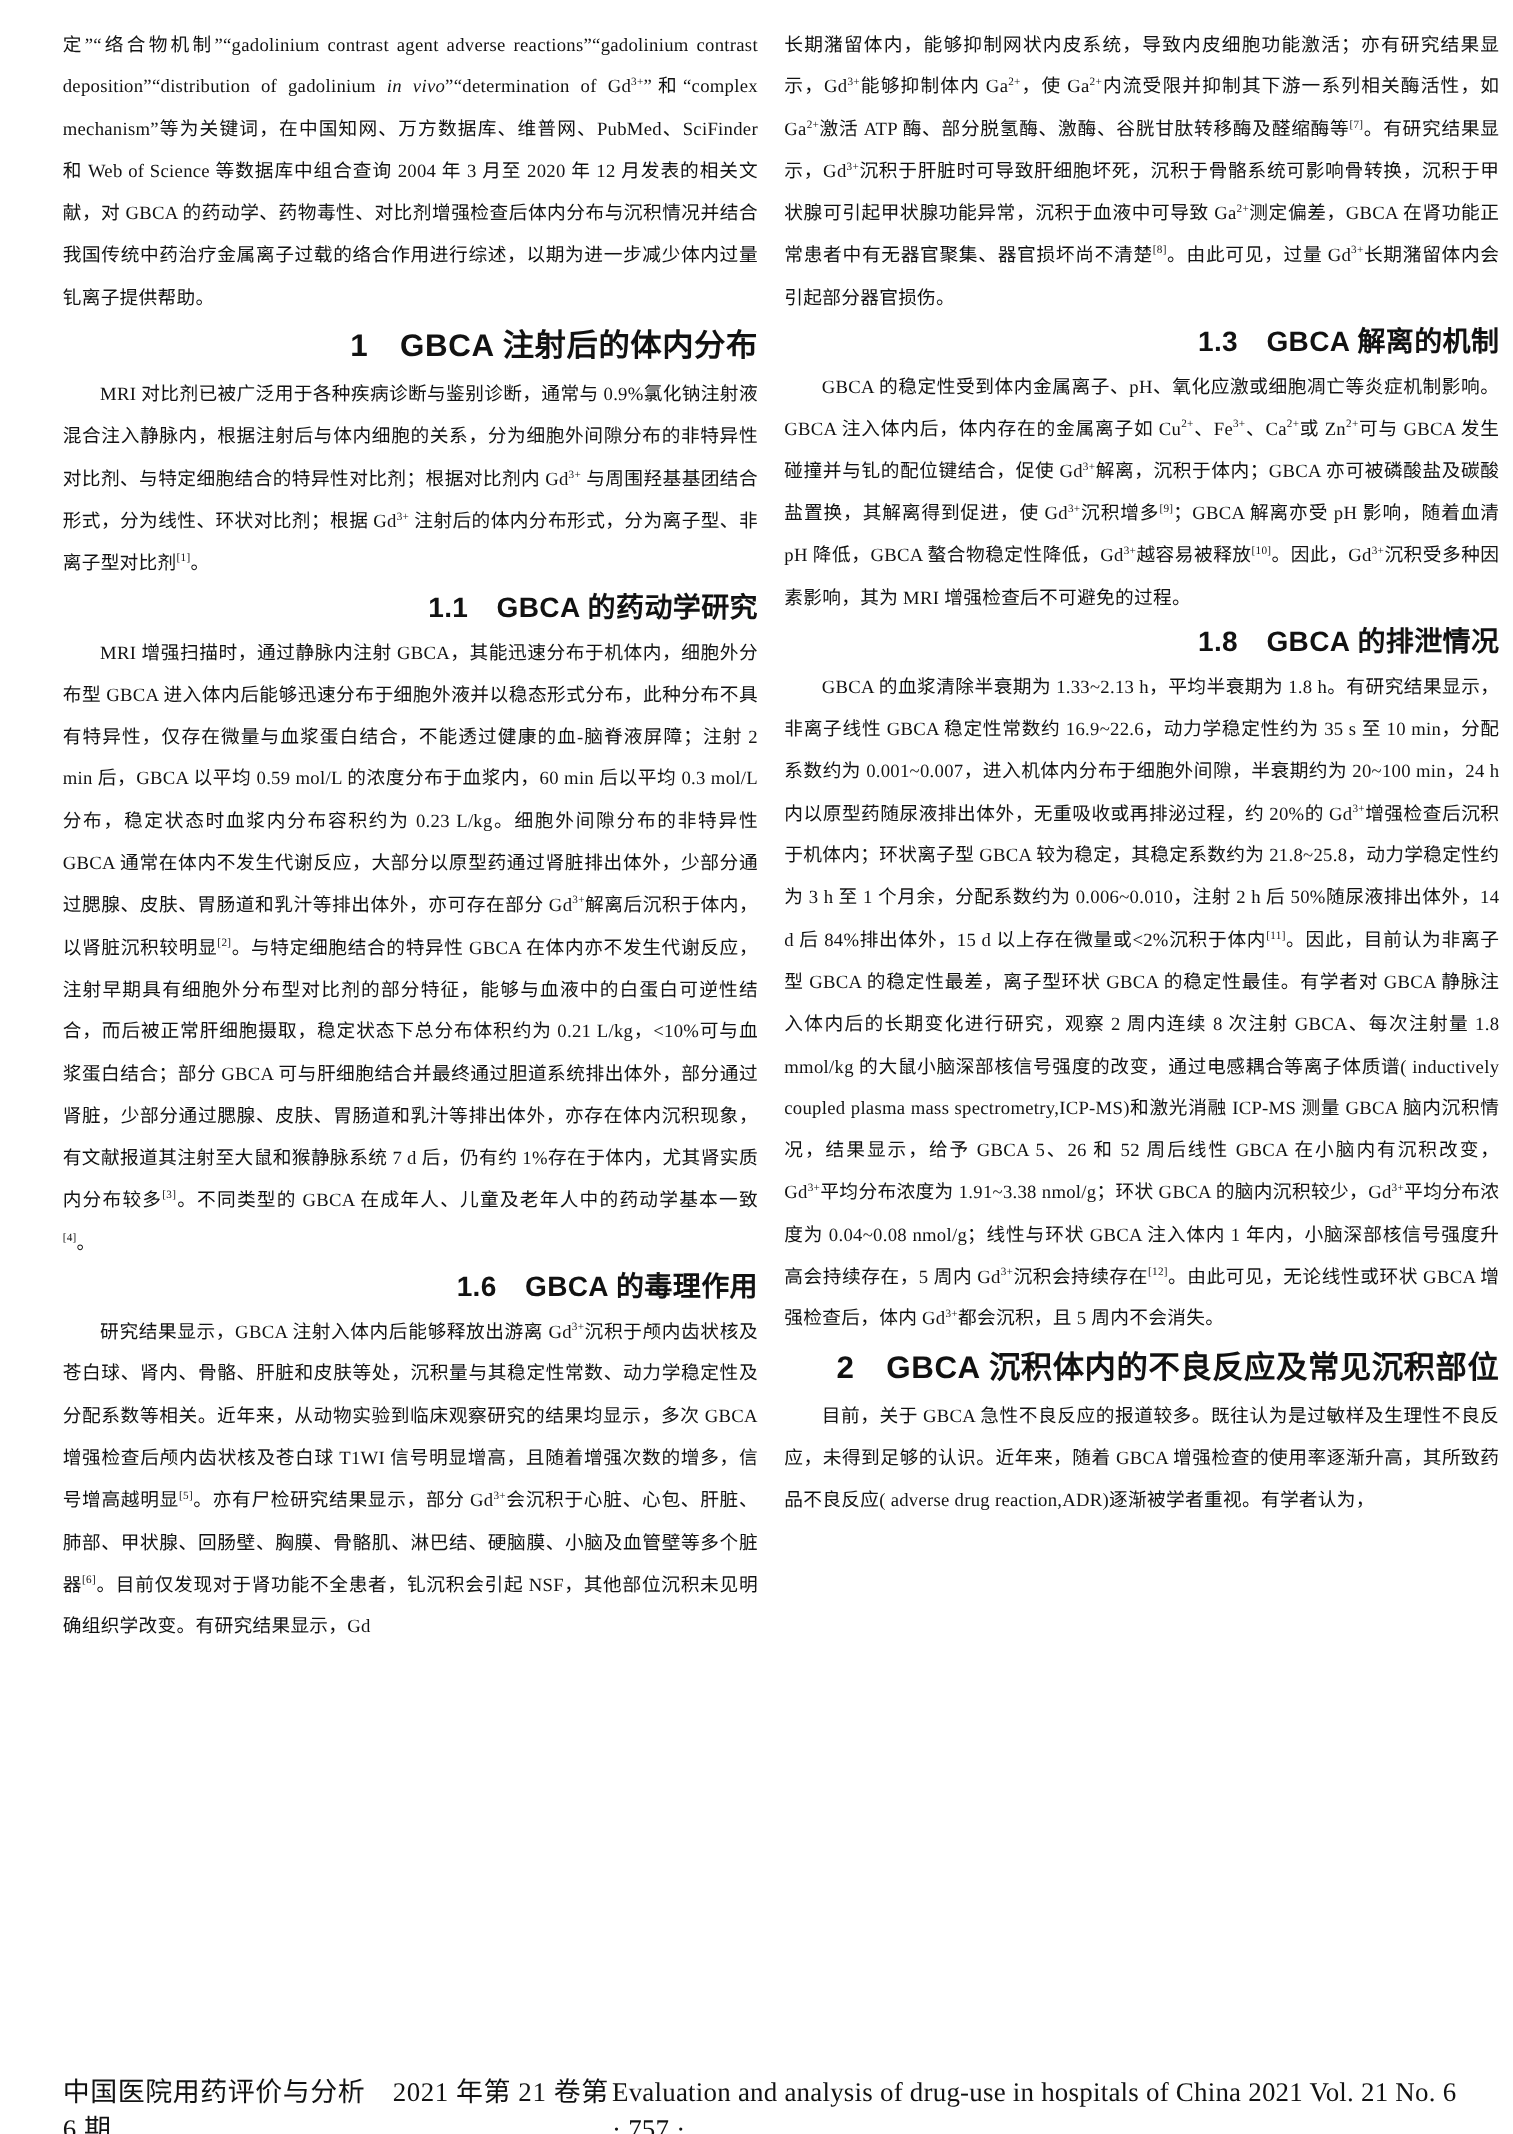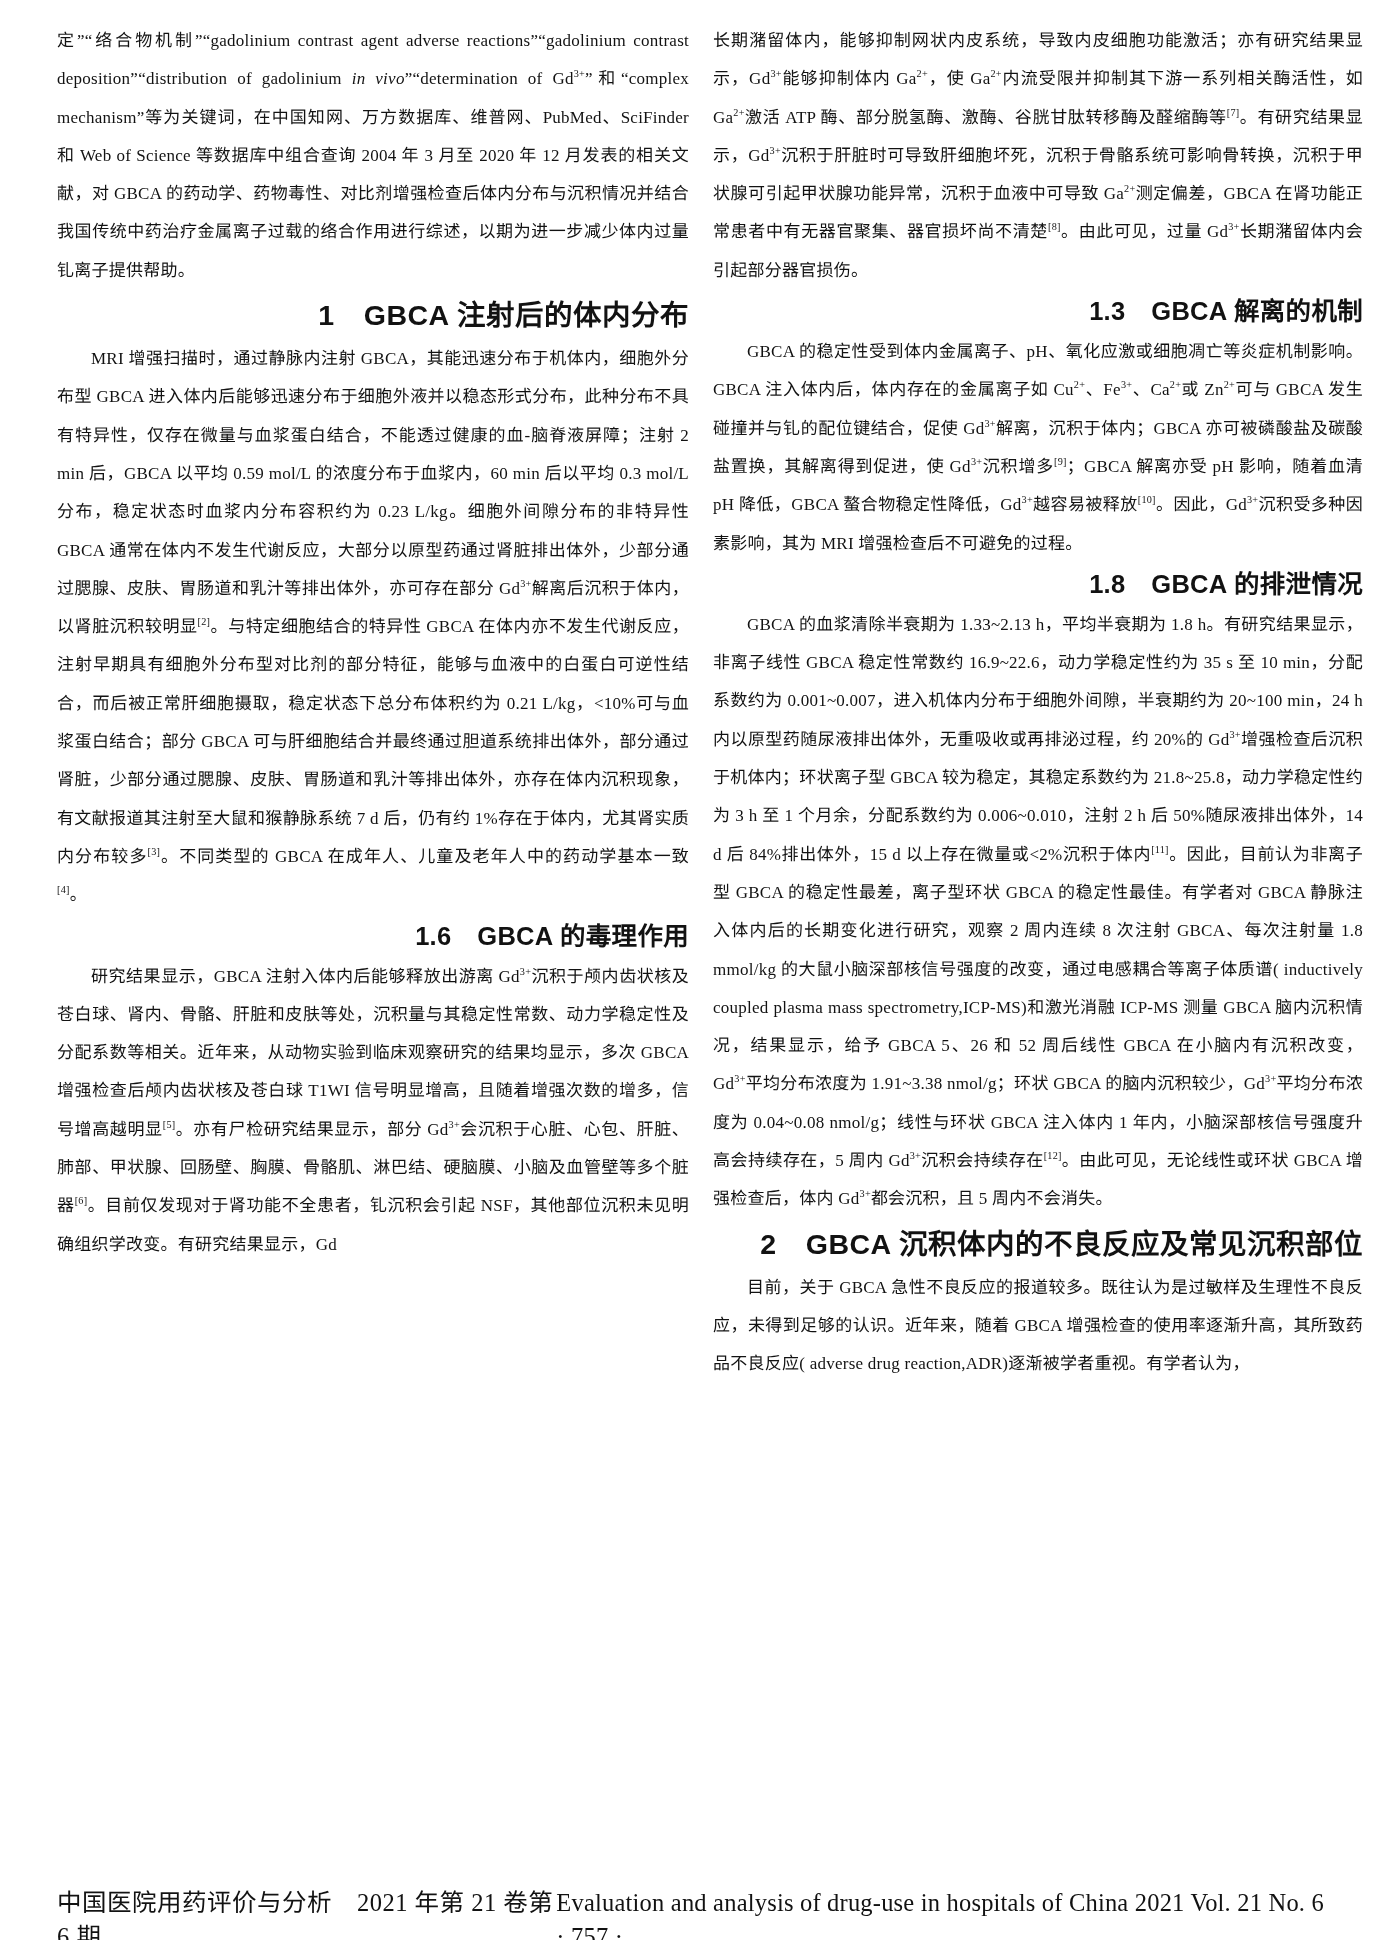--- a/index.html
+++ b/index.html
@@ -60,20 +60,22 @@
   .footer .cn{letter-spacing:0.5px;}
   .footer .en{letter-spacing:0.2px;}
 </style>
 </head>
 <body>
 
 <div class="page">
   <div class="column left">
       <div class="block paragraph">定”“络合物机制”“gadolinium contrast agent adverse reactions”“gadolinium contrast deposition”“distribution of gadolinium <i>in</i> <i>vivo</i>”“determination of Gd<sup>3+</sup>”和“complex mechanism”等为关键词，在中国知网、万方数据库、维普网、PubMed、SciFinder 和 Web of Science 等数据库中组合查询 2004 年 3 月至 2020 年 12 月发表的相关文献，对 GBCA 的药动学、药物毒性、对比剂增强检查后体内分布与沉积情况并结合我国传统中药治疗金属离子过载的络合作用进行综述，以期为进一步减少体内过量钆离子提供帮助。</div>
       <div class="block heading1">1　GBCA 注射后的体内分布</div>
+      <div class="block paragraph indent">MRI 对比剂已被广泛用于各种疾病诊断与鉴别诊断，通常与 0.9%氯化钠注射液混合注入静脉内，根据注射后与体内细胞的关系，分为细胞外间隙分布的非特异性对比剂、与特定细胞结合的特异性对比剂；根据对比剂内 Gd<sup>3+</sup> 与周围羟基基团结合形式，分为线性、环状对比剂；根据 Gd<sup>3+</sup> 注射后的体内分布形式，分为离子型、非离子型对比剂<sup>[1]</sup>。</div>
+      <div class="block heading2">1.1　GBCA 的药动学研究</div>
       <div class="block paragraph indent">MRI 增强扫描时，通过静脉内注射 GBCA，其能迅速分布于机体内，细胞外分布型 GBCA 进入体内后能够迅速分布于细胞外液并以稳态形式分布，此种分布不具有特异性，仅存在微量与血浆蛋白结合，不能透过健康的血-脑脊液屏障；注射 2 min 后，GBCA 以平均 0.59 mol/L 的浓度分布于血浆内，60 min 后以平均 0.3 mol/L 分布，稳定状态时血浆内分布容积约为 0.23 L/kg。细胞外间隙分布的非特异性 GBCA 通常在体内不发生代谢反应，大部分以原型药通过肾脏排出体外，少部分通过腮腺、皮肤、胃肠道和乳汁等排出体外，亦可存在部分 Gd<sup>3+</sup>解离后沉积于体内，以肾脏沉积较明显<sup>[2]</sup>。与特定细胞结合的特异性 GBCA 在体内亦不发生代谢反应，注射早期具有细胞外分布型对比剂的部分特征，能够与血液中的白蛋白可逆性结合，而后被正常肝细胞摄取，稳定状态下总分布体积约为 0.21 L/kg，&lt;10%可与血浆蛋白结合；部分 GBCA 可与肝细胞结合并最终通过胆道系统排出体外，部分通过肾脏，少部分通过腮腺、皮肤、胃肠道和乳汁等排出体外，亦存在体内沉积现象，有文献报道其注射至大鼠和猴静脉系统 7 d 后，仍有约 1%存在于体内，尤其肾实质内分布较多<sup>[3]</sup>。不同类型的 GBCA 在成年人、儿童及老年人中的药动学基本一致<sup>[4]</sup>。</div>
       <div class="block heading2">1.6　GBCA 的毒理作用</div>
       <div class="block paragraph indent">研究结果显示，GBCA 注射入体内后能够释放出游离 Gd<sup>3+</sup>沉积于颅内齿状核及苍白球、肾内、骨骼、肝脏和皮肤等处，沉积量与其稳定性常数、动力学稳定性及分配系数等相关。近年来，从动物实验到临床观察研究的结果均显示，多次 GBCA 增强检查后颅内齿状核及苍白球 T1WI 信号明显增高，且随着增强次数的增多，信号增高越明显<sup>[5]</sup>。亦有尸检研究结果显示，部分 Gd<sup>3+</sup>会沉积于心脏、心包、肝脏、肺部、甲状腺、回肠壁、胸膜、骨骼肌、淋巴结、硬脑膜、小脑及血管壁等多个脏器<sup>[6]</sup>。目前仅发现对于肾功能不全患者，钆沉积会引起 NSF，其他部位沉积未见明确组织学改变。有研究结果显示，Gd</div>
     </div>
   <div class="column right">
       <div class="block paragraph">长期潴留体内，能够抑制网状内皮系统，导致内皮细胞功能激活；亦有研究结果显示，Gd<sup>3+</sup>能够抑制体内 Ga<sup>2+</sup>，使 Ga<sup>2+</sup>内流受限并抑制其下游一系列相关酶活性，如 Ga<sup>2+</sup>激活 ATP 酶、部分脱氢酶、激酶、谷胱甘肽转移酶及醛缩酶等<sup>[7]</sup>。有研究结果显示，Gd<sup>3+</sup>沉积于肝脏时可导致肝细胞坏死，沉积于骨骼系统可影响骨转换，沉积于甲状腺可引起甲状腺功能异常，沉积于血液中可导致 Ga<sup>2+</sup>测定偏差，GBCA 在肾功能正常患者中有无器官聚集、器官损坏尚不清楚<sup>[8]</sup>。由此可见，过量 Gd<sup>3+</sup>长期潴留体内会引起部分器官损伤。</div>
       <div class="block heading2">1.3　GBCA 解离的机制</div>
       <div class="block paragraph indent">GBCA 的稳定性受到体内金属离子、pH、氧化应激或细胞凋亡等炎症机制影响。GBCA 注入体内后，体内存在的金属离子如 Cu<sup>2+</sup>、Fe<sup>3+</sup>、Ca<sup>2+</sup>或 Zn<sup>2+</sup>可与 GBCA 发生碰撞并与钆的配位键结合，促使 Gd<sup>3+</sup>解离，沉积于体内；GBCA 亦可被磷酸盐及碳酸盐置换，其解离得到促进，使 Gd<sup>3+</sup>沉积增多<sup>[9]</sup>；GBCA 解离亦受 pH 影响，随着血清 pH 降低，GBCA 螯合物稳定性降低，Gd<sup>3+</sup>越容易被释放<sup>[10]</sup>。因此，Gd<sup>3+</sup>沉积受多种因素影响，其为 MRI 增强检查后不可避免的过程。</div>
       <div class="block heading2">1.8　GBCA 的排泄情况</div>
       <div class="block paragraph indent">GBCA 的血浆清除半衰期为 1.33~2.13 h，平均半衰期为 1.8 h。有研究结果显示，非离子线性 GBCA 稳定性常数约 16.9~22.6，动力学稳定性约为 35 s 至 10 min，分配系数约为 0.001~0.007，进入机体内分布于细胞外间隙，半衰期约为 20~100 min，24 h 内以原型药随尿液排出体外，无重吸收或再排泌过程，约 20%的 Gd<sup>3+</sup>增强检查后沉积于机体内；环状离子型 GBCA 较为稳定，其稳定系数约为 21.8~25.8，动力学稳定性约为 3 h 至 1 个月余，分配系数约为 0.006~0.010，注射 2 h 后 50%随尿液排出体外，14 d 后 84%排出体外，15 d 以上存在微量或&lt;2%沉积于体内<sup>[11]</sup>。因此，目前认为非离子型 GBCA 的稳定性最差，离子型环状 GBCA 的稳定性最佳。有学者对 GBCA 静脉注入体内后的长期变化进行研究，观察 2 周内连续 8 次注射 GBCA、每次注射量 1.8 mmol/kg 的大鼠小脑深部核信号强度的改变，通过电感耦合等离子体质谱( inductively coupled plasma mass spectrometry,ICP-MS)和激光消融 ICP-MS 测量 GBCA 脑内沉积情况，结果显示，给予 GBCA 5、26 和 52 周后线性 GBCA 在小脑内有沉积改变，Gd<sup>3+</sup>平均分布浓度为 1.91~3.38 nmol/g；环状 GBCA 的脑内沉积较少，Gd<sup>3+</sup>平均分布浓度为 0.04~0.08 nmol/g；线性与环状 GBCA 注入体内 1 年内，小脑深部核信号强度升高会持续存在，5 周内 Gd<sup>3+</sup>沉积会持续存在<sup>[12]</sup>。由此可见，无论线性或环状 GBCA 增强检查后，体内 Gd<sup>3+</sup>都会沉积，且 5 周内不会消失。</div>

